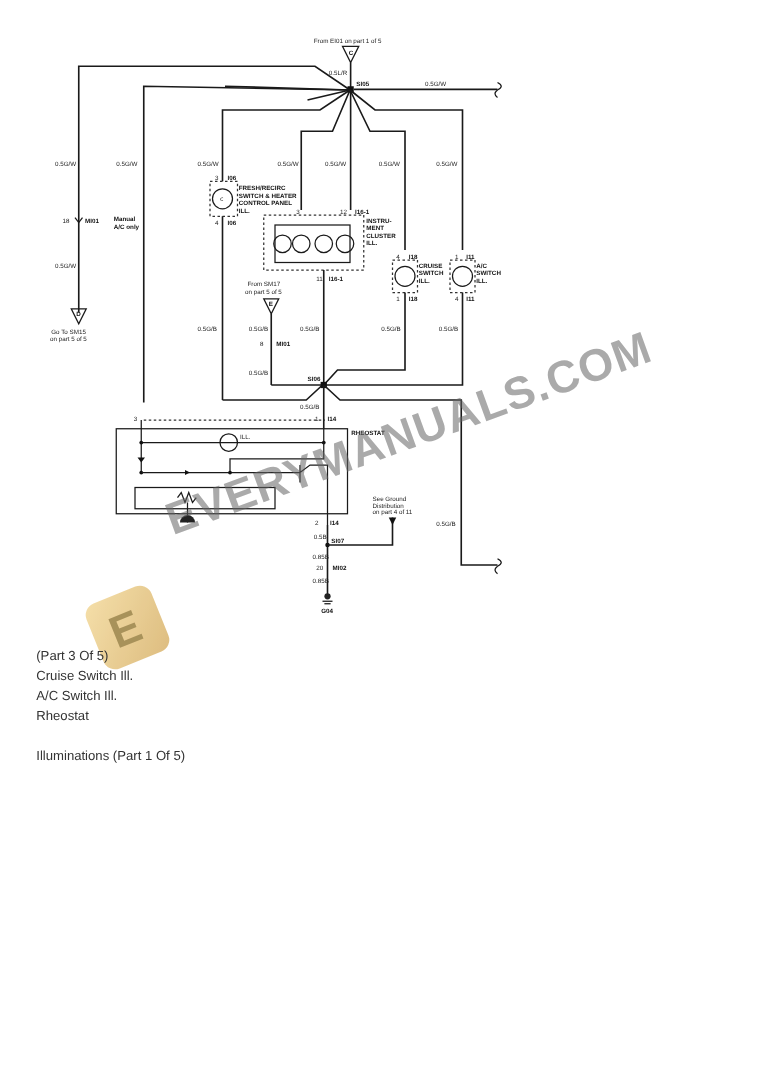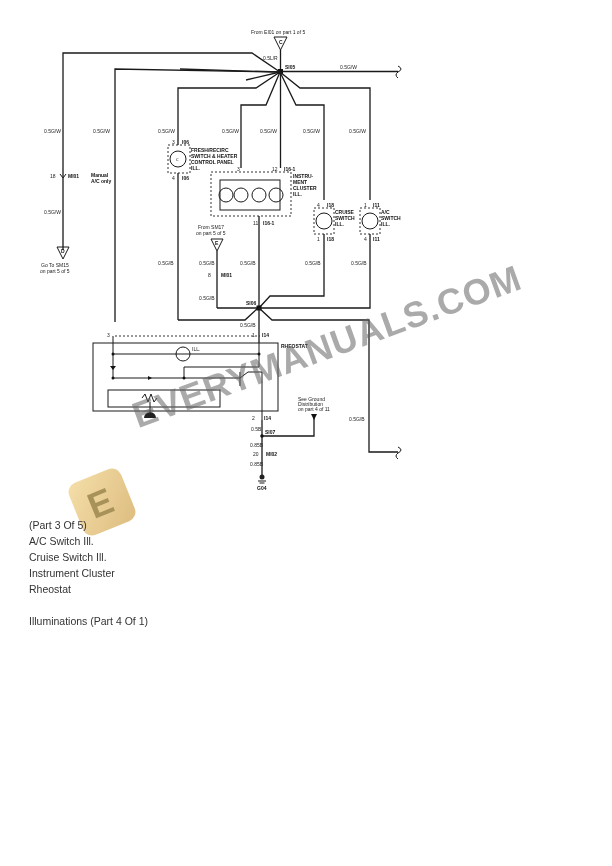--- a/index.html
+++ b/index.html
@@ -198,19 +198,18 @@
   </g>
 </svg>
 
 <div class="logo">
     <span>E</span>
   </div>
 <div class="wm" style="left:134px; top:396px; font-size:36px; transform: rotate(-20deg); transform-origin: left center;">EVERYMANUALS.COM</div>
 
 <div class="txt" style="top:517px;">
   <div>(Part 3 Of 5)</div>
+  <div>Cruise Switch Ill.</div>
   <div>A/C Switch Ill.</div>
-  <div>Cruise Switch Ill.</div>
-  <div>Instrument Cluster</div>
   <div>Rheostat</div>
   <div style="height:16px;"></div>
-  <div>Illuminations (Part 4 Of 1)</div>
+  <div>Illuminations (Part 1 Of 5)</div>
 </div>
 
 </body></html>

